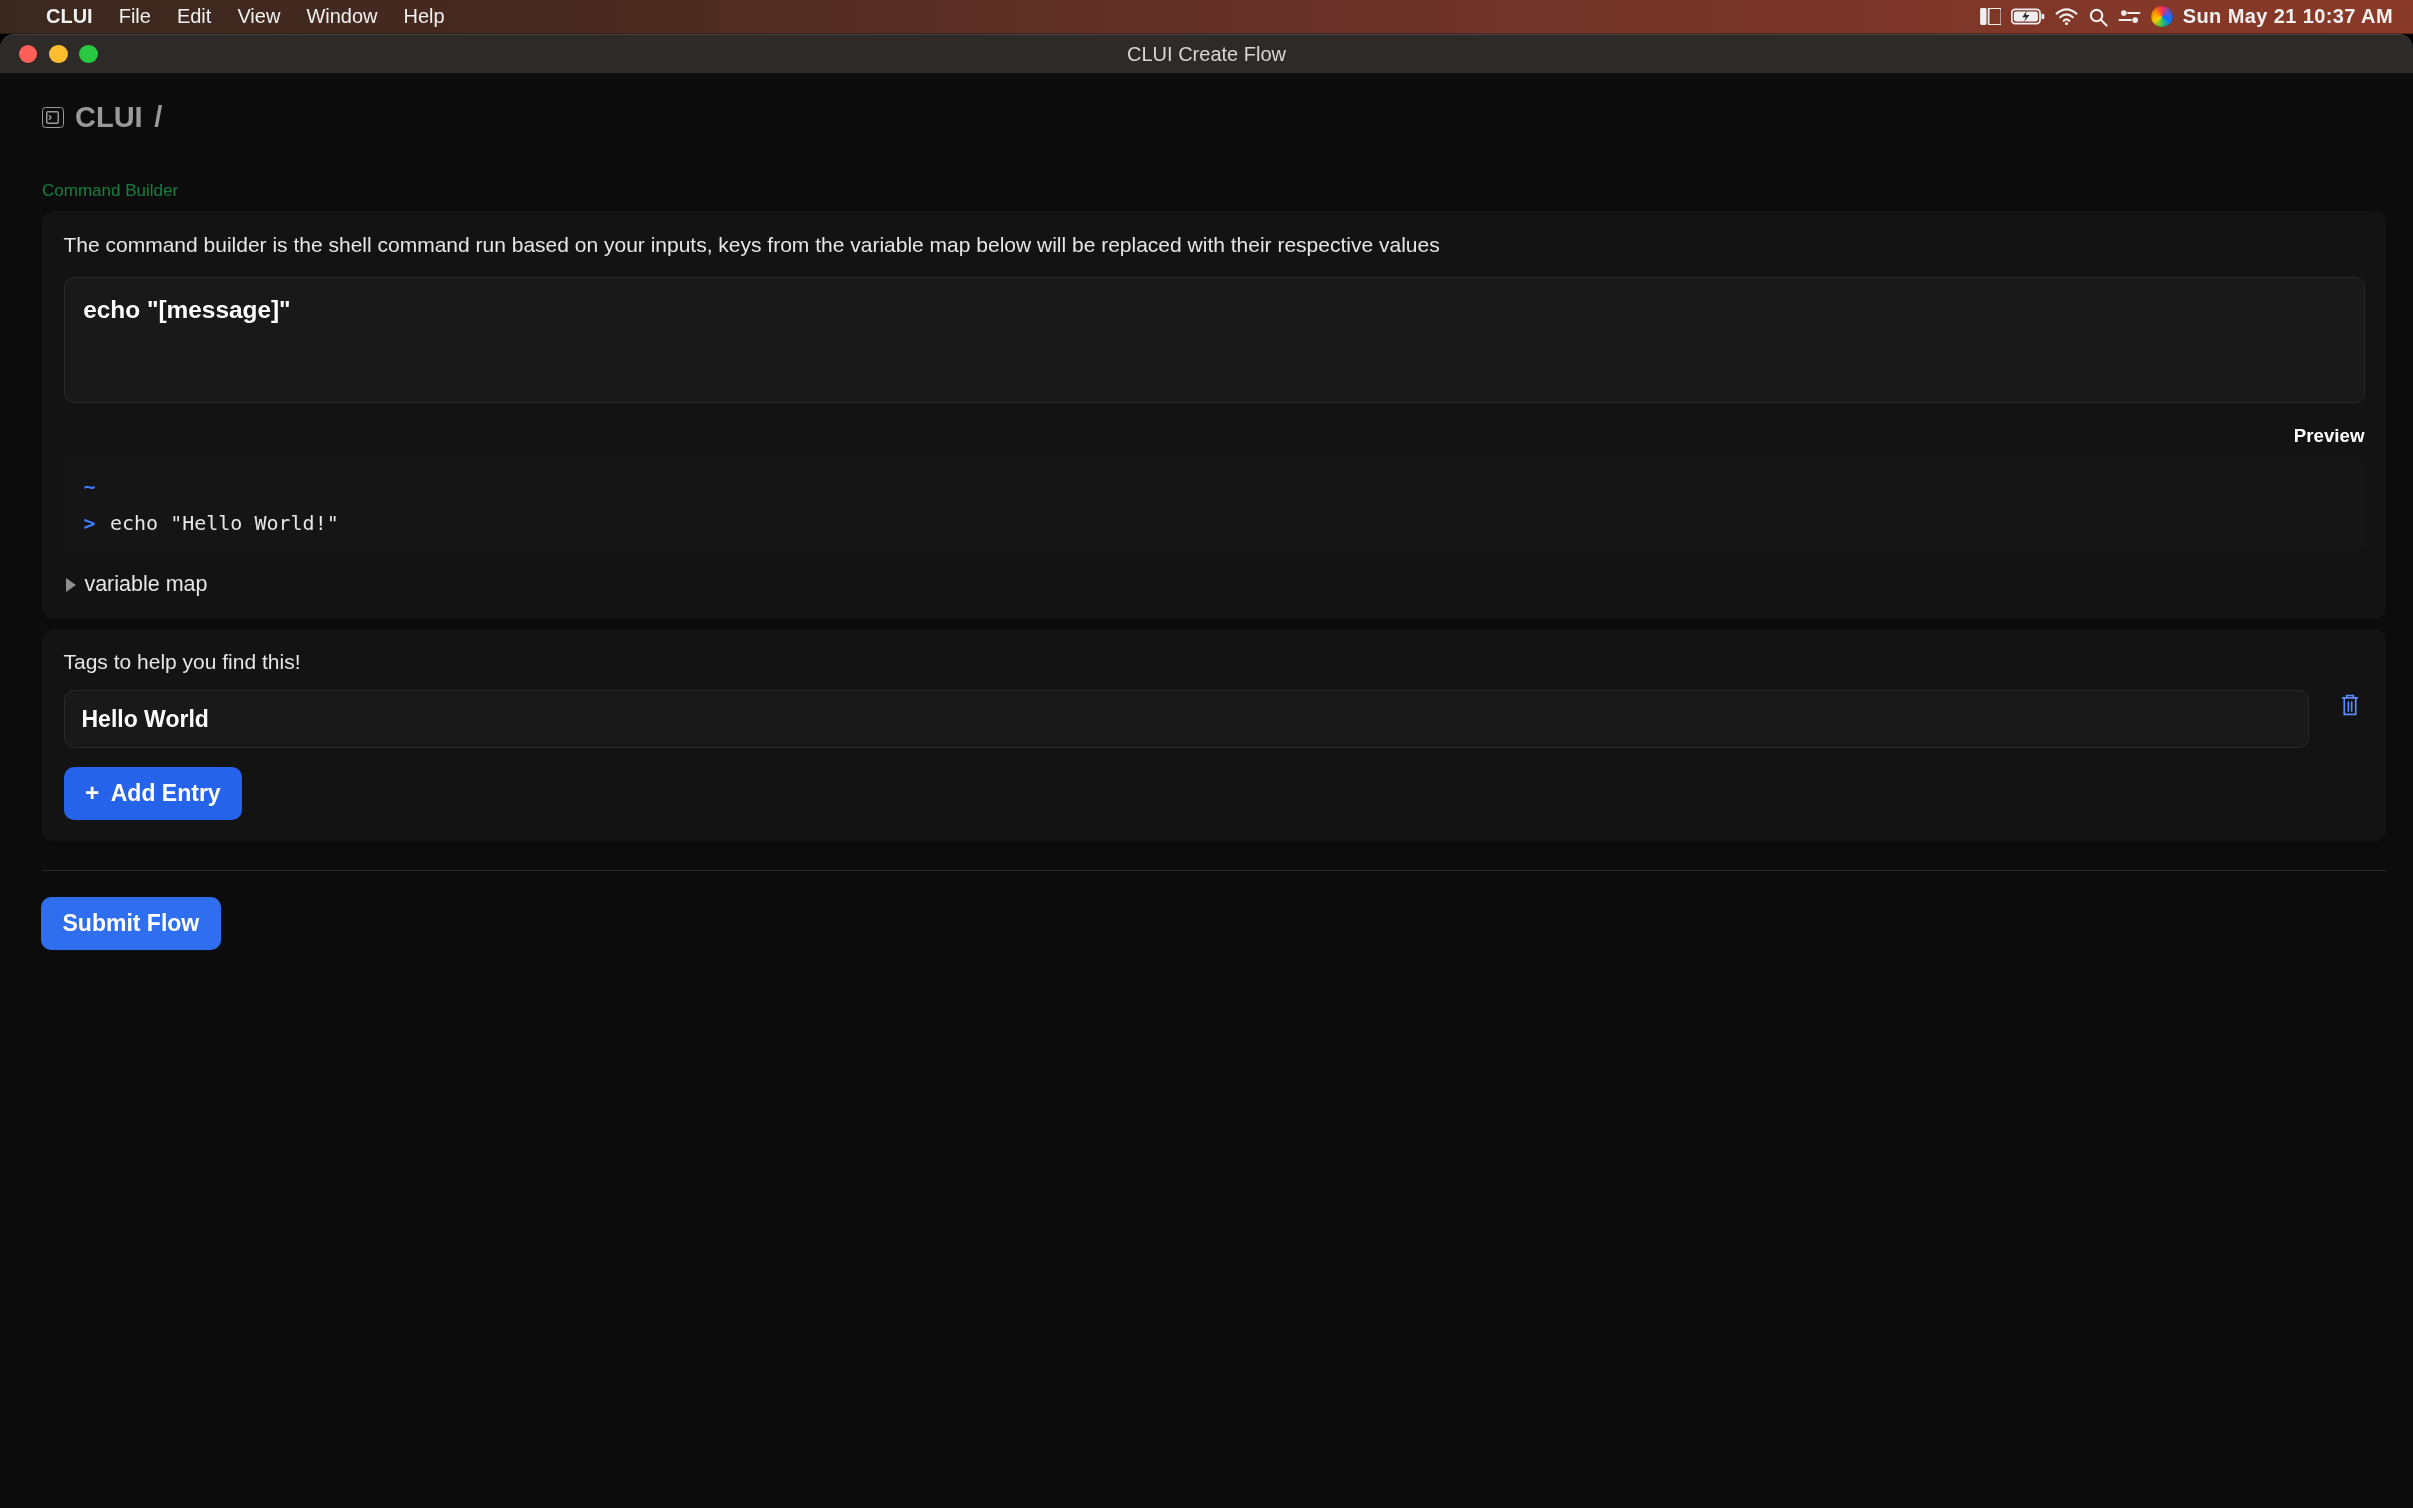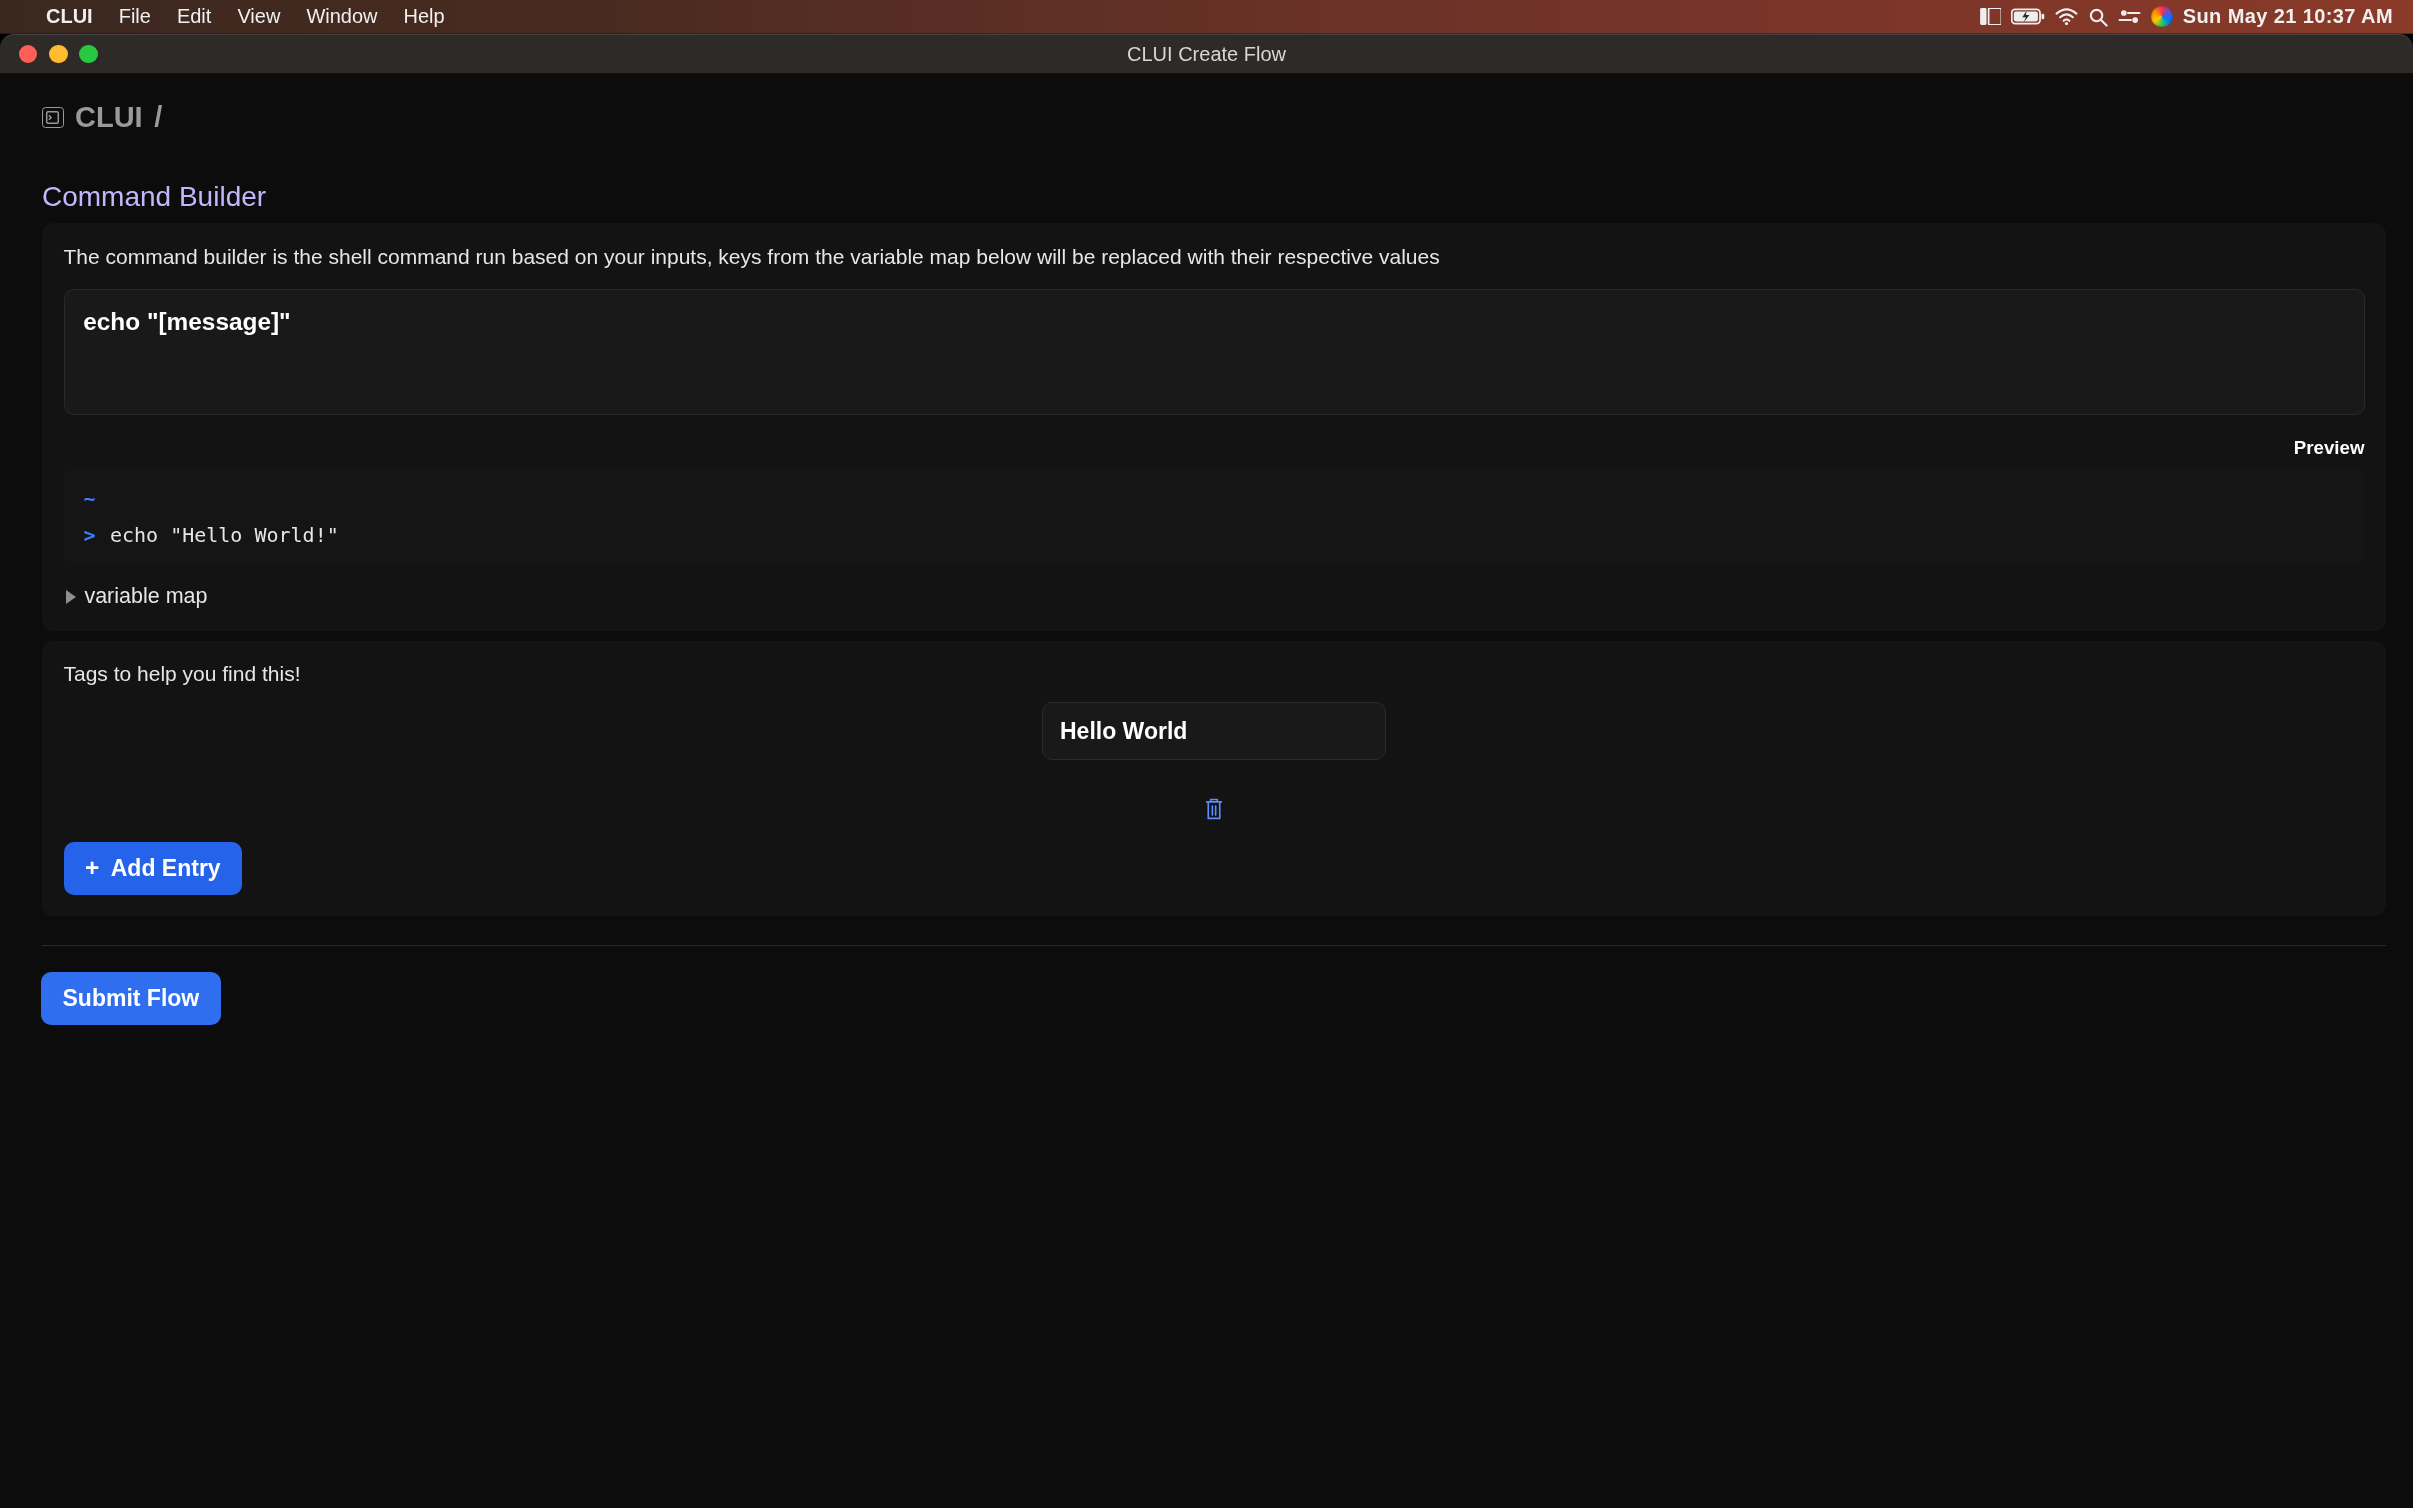--- a/index.html
+++ b/index.html
@@ -79,21 +79,21 @@
   .page-title {
     font-size: 43px; font-weight:800; letter-spacing:-0.7px;
     background: linear-gradient(90deg,#5aa7ff 0%,#7fd6a6 45%,#a9e7b8 60%);
     -webkit-background-clip: text;
     background-clip: text;
     color: transparent;
     margin-top: 0px;
   }
 
   .section-label {
-    font-size: 28px; color:#c4b5fd; font-weight:500;
+    font-size: 17px; color:#15803d; font-weight:500;
     margin-top: 47px;
   }
 
   .panel {
     background:#131313;
     border-radius:11.5px;
     padding: 21.5px 21.5px 21.5px 21.5px;
     margin-top: 10px;
   }
   .panel-desc {
@@ -137,21 +137,21 @@
     cursor:pointer;
     padding-left:2.9px;
   }
   .varmap .tri {
     width:0;height:0;
     border-top:7.2px solid transparent;
     border-bottom:7.2px solid transparent;
     border-left:10px solid #8f8f8f;
   }
 
-  .tag-row { display:flex; align-items:center; gap:34px; margin-top: 16px; flex-direction: column;}
+  .tag-row { display:flex; gap:27px; margin-top: 16px;}
   .tag-input {
     flex:1;
     background:#191919;
     border:0.7px solid #2a2a2a;
     border-radius:10px;
     padding: 14.4px 17px;
     color:#fff;
     font-size:23px;
     font-weight:600;
     font-family: inherit;

